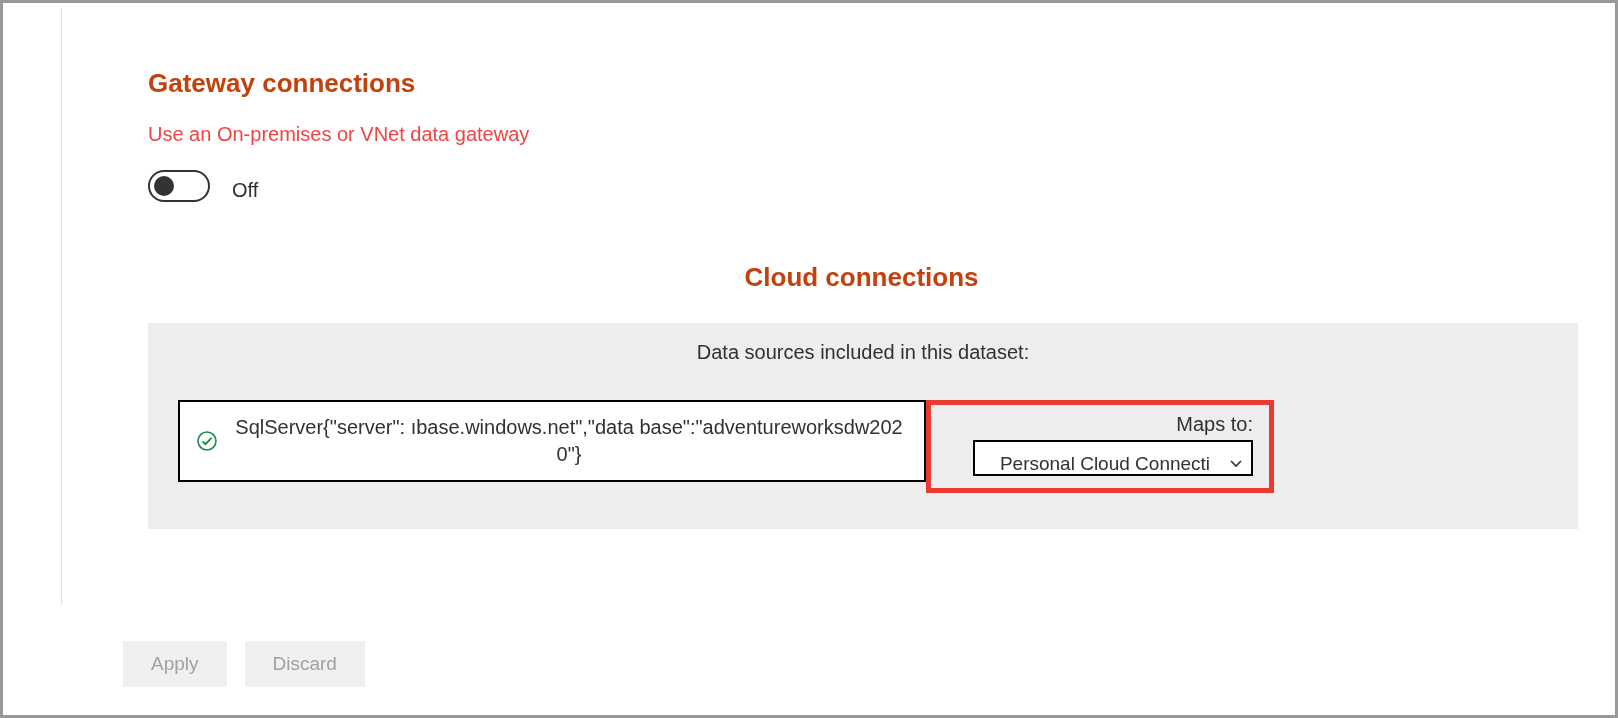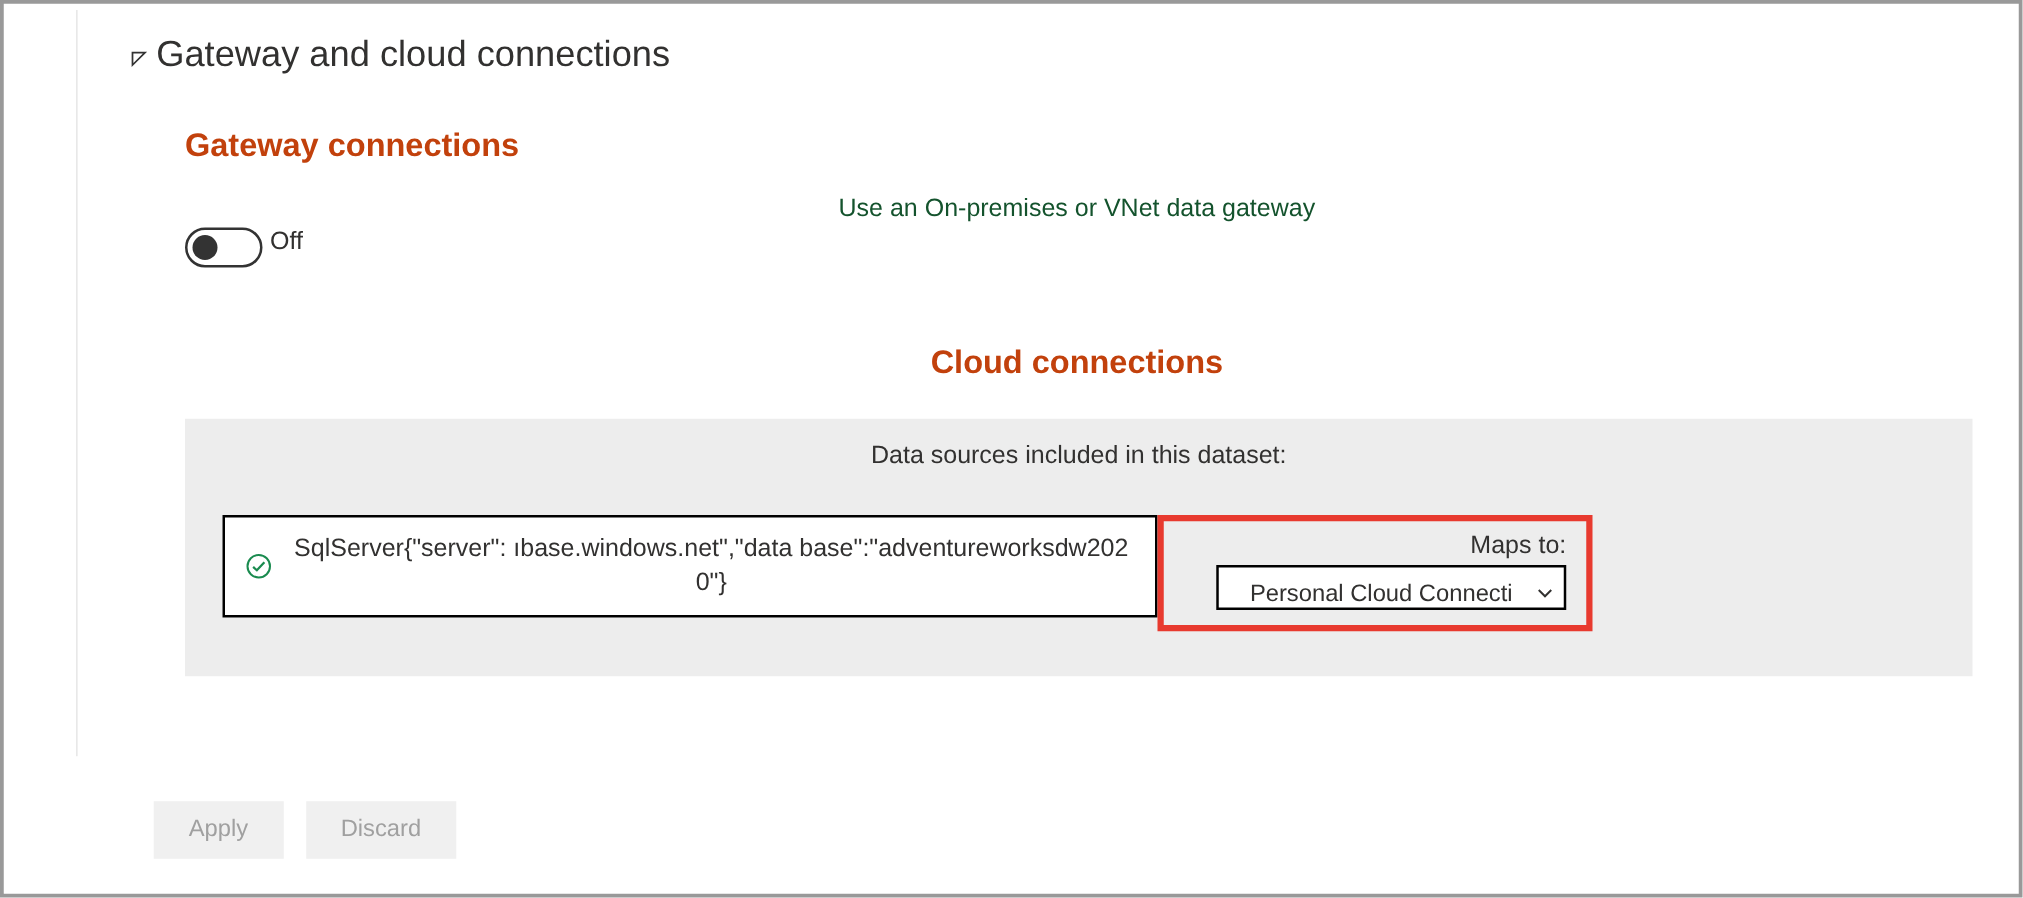--- a/index.html
+++ b/index.html
@@ -54,28 +54,27 @@
       margin: 40px 0 0 45px;
     }
     h2 {
       font-size: 26px;
       font-weight: 700;
       color: #c2410c;
     }
     .toggle-label {
       font-size: 20px;
       margin-top: 24px;
-      color: #14532d;
-      text-align: center;
+      color: #ef4444;
     }
     .toggle-row {
       display: flex;
-      align-items: flex-start;
-      gap: 6px;
-      margin-top: 3px;
+      align-items: flex-end;
+      gap: 22px;
+      margin-top: 24px;
     }
     .toggle {
       width: 62px;
       height: 32px;
       border: 2px solid #333;
       border-radius: 16px;
       position: relative;
       background: #fff;
       cursor: pointer;
     }
@@ -179,28 +178,20 @@
       cursor: default;
     }
   </style>
 </head>
 <body>
 
 <div class="sidebar-rule"></div>
 
 <div class="content">
 
-  <div class="section-header">
-    <span class="collapse-icon">
-      <svg width="16" height="16" viewBox="0 0 16 16">
-        <path d="M3 3 L13 3 L3 13 Z" fill="none" stroke="#333" stroke-width="1.4"></path>
-      </svg>
-    </span>
-    <h1>Gateway and cloud connections</h1>
-  </div>
 
 
   <div class="sub-section">
     <h2>Gateway connections</h2>
     <div class="toggle-label">Use an On-premises or VNet data gateway</div>
     <div class="toggle-row">
       <div class="toggle">
         <div class="toggle-knob"></div>
       </div>
       <span class="toggle-text">Off</span>

